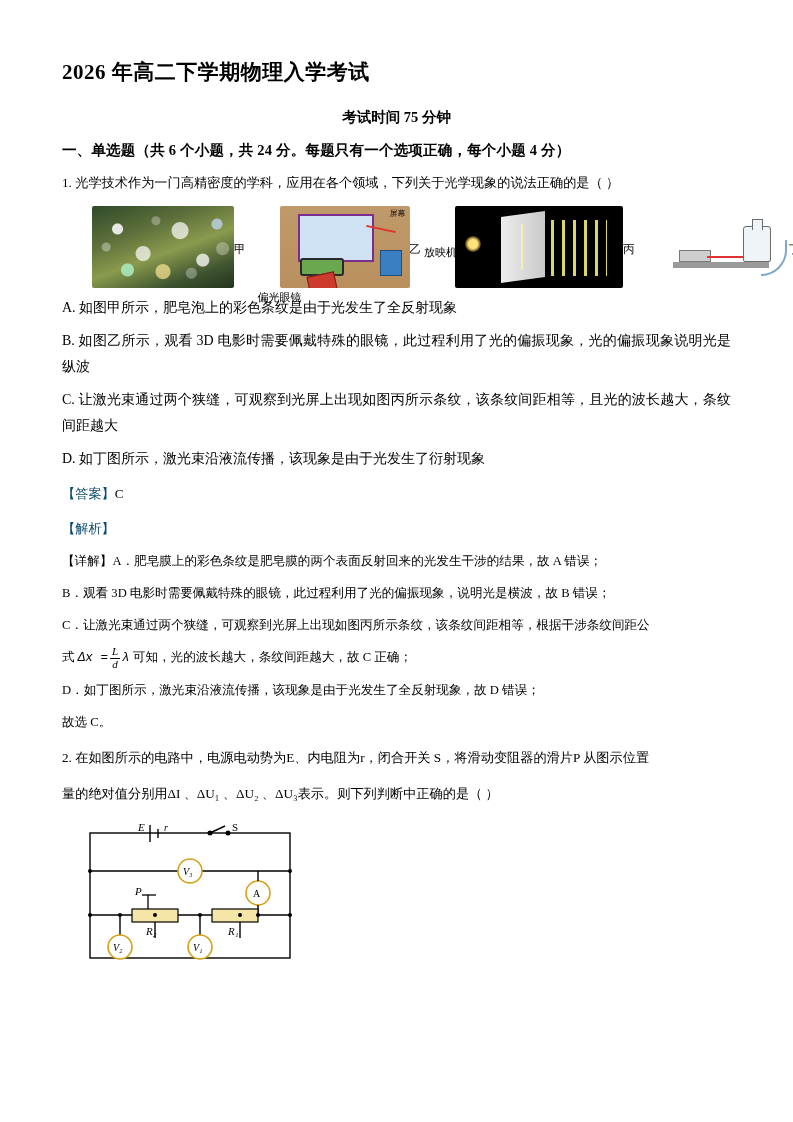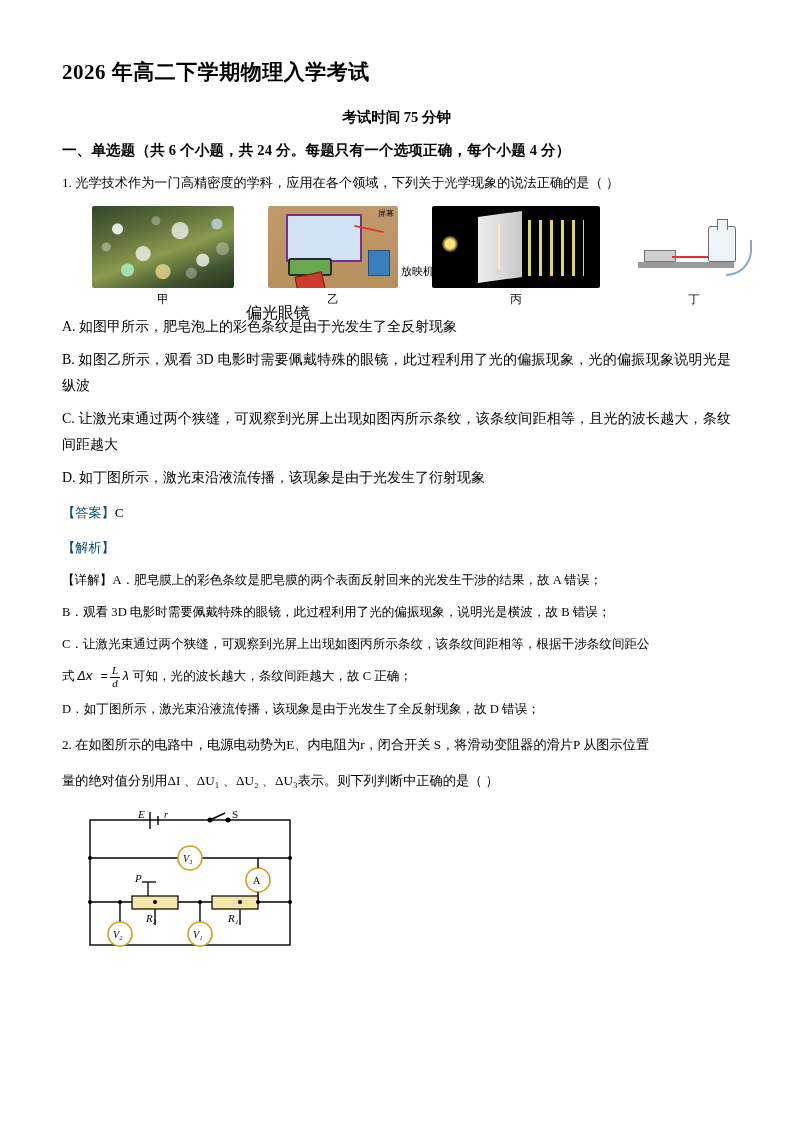--- a/index.html
+++ b/index.html
@@ -74,21 +74,21 @@
 
   
   .fig-row {
     margin: 10px 0 0 10px;
     display: flex;
     align-items: flex-end;
     gap: 14px;
   }
   .fig-item {
     display: flex;
-    flex-direction: column;
+    flex-direction: row;
     align-items: center;
     padding-left: 20px;
   }
   .fig-cap {
     font-size: 11.5px;
     margin-top: 4px;
   }
 
   
   .fig-bubbles {
@@ -150,21 +150,21 @@
     transform: rotate(-12deg);
   }
   .fig-3d .lbl-top {
     position: absolute; right: 4px; top: 2px; font-size: 8px; color: #111;
   }
   .fig2-wrap { position: relative; }
   .lbl-proj {
     position: absolute; right: -36px; bottom: 28px; font-size: 11px; white-space: nowrap;
   }
   .lbl-glass {
-    position: absolute; left: -2px; bottom: -17px; font-size: 16px; white-space: nowrap; margin-top: 48px;
+    position: absolute; left: -2px; bottom: -17px; font-size: 11px; white-space: nowrap; margin-top: 48px;
   }
 
   
   .fig-slit {
     width: 168px; height: 82px;
     background: #000;
     position: relative;
     border-radius: 2px;
     overflow: hidden;
   }
@@ -319,20 +319,21 @@
 
     <div class="expl-line">
       <span>式</span>
       <span class="formula">
         <i>Δx =</i><span class="frac"><span class="num">L</span><span class="den">d</span></span><i>λ</i>
       </span>
       <span>可知，光的波长越大，条纹间距越大，故 C 正确；</span>
     </div>
 
     <div class="expl-line">D．如丁图所示，激光束沿液流传播，该现象是由于光发生了全反射现象，故 D 错误；</div>
+    <div class="expl-line">故选 C。</div>
 
     <div class="q-line">2.  在如图所示的电路中，电源电动势为E、内电阻为r，闭合开关 S，将滑动变阻器的滑片P 从图示位置</div>
     <div class="q-line">量的绝对值分别用ΔI 、ΔU₁ 、ΔU₂ 、ΔU₃表示。则下列判断中正确的是（        ）</div>
 
     <div class="circuit-wrap">
       <svg width="230" height="145" viewBox="0 0 230 145">
 
         <g stroke="#000" stroke-width="1.4" fill="none">
           <rect x="10" y="10" width="200" height="125"></rect>
 

